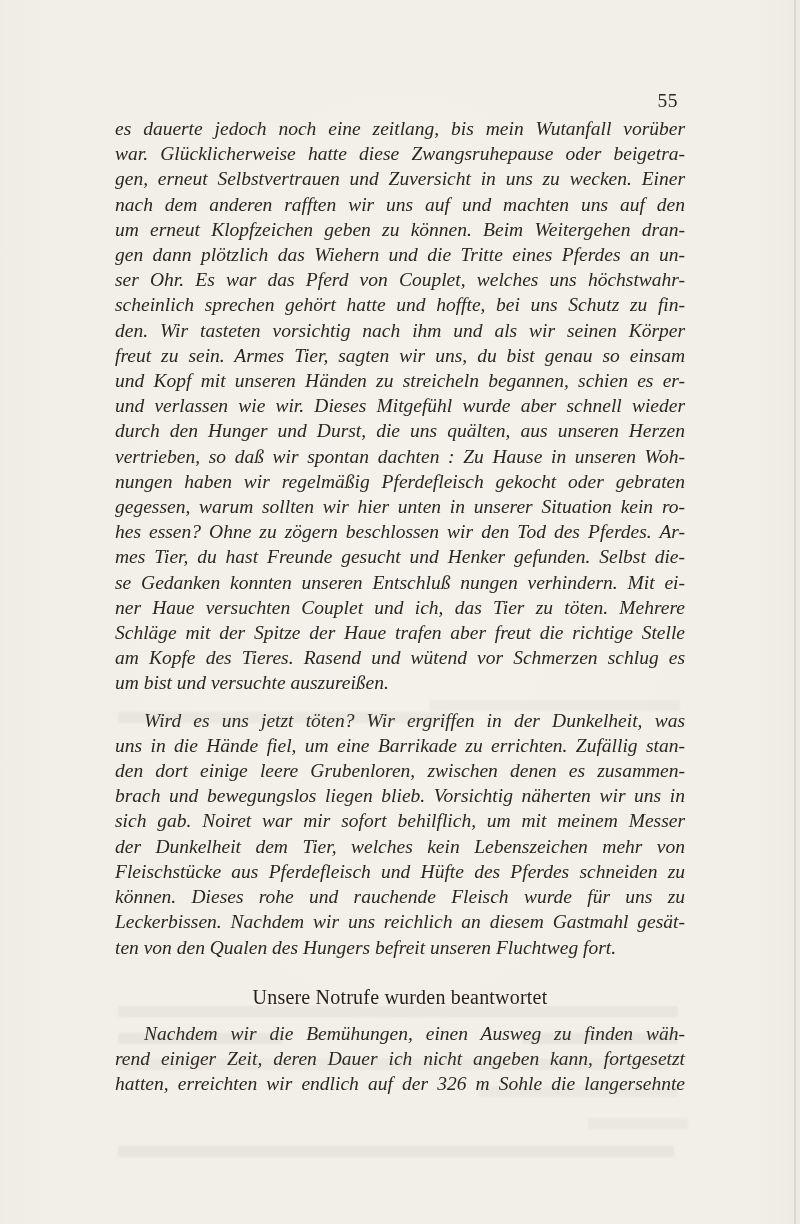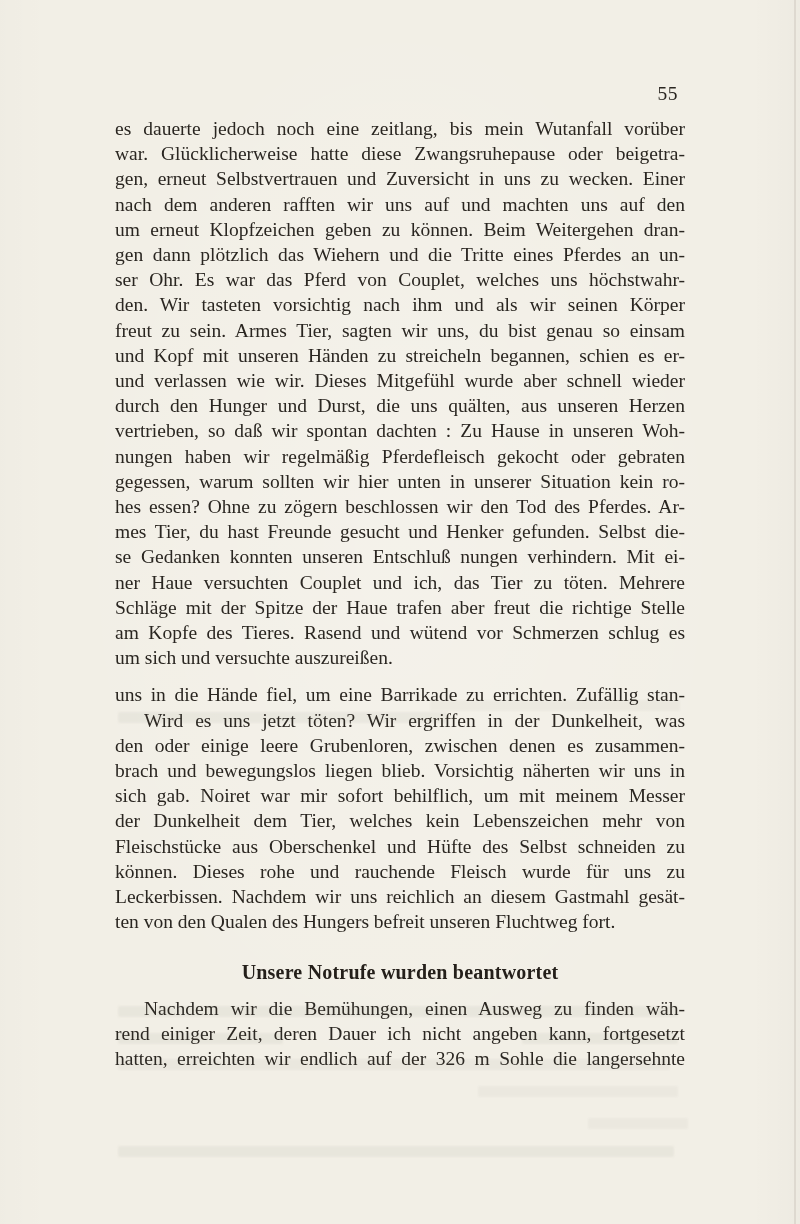--- a/index.html
+++ b/index.html
@@ -31,52 +31,53 @@
   .scan-edge{
     position:absolute;
     top:0;
     bottom:0;
     right:4px;
     width:2px;
     background:rgba(125,115,98,0.14);
   }
   .page-number{
     position:absolute;
-    top:83px;
+    top:90px;
     left:115px;
     width:563px;
     text-align:right;
     font-size:19.5px;
     letter-spacing:0.5px;
   }
   .text-block{
     position:absolute;
     left:115px;
     top:116px;
     width:570px;
     font-size:19.5px;
     line-height:25.2px;
   }
   .paragraph{margin:0;}
   .paragraph + .paragraph{margin-top:12px;}
   .line{
     text-align:justify;
     text-align-last:justify;
     white-space:normal;
+    font-style:italic;
   }
   .line.last{
     text-align-last:left;
   }
   .line.indent{
     text-indent:29px;
   }
   .heading{
     margin:25px 0 11px 0;
     text-align:center;
-    font-weight:bold;
+    font-weight:normal;
     font-size:20px;
     letter-spacing:0.2px;
     color:#241f1a;
   }
   
   .ghost{
     position:absolute;
     height:11px;
     border-radius:2px;
     background:rgba(120,110,94,0.07);
@@ -101,44 +102,45 @@
 
   <div class="text-block" id="text-block">
       <div class="paragraph">
         <div class="line">es dauerte jedoch noch eine zeitlang, bis mein Wutanfall vorüber</div>
         <div class="line">war. Glücklicherweise hatte diese Zwangsruhepause oder beigetra-</div>
         <div class="line">gen, erneut Selbstvertrauen und Zuversicht in uns zu wecken. Einer</div>
         <div class="line">nach dem anderen rafften wir uns auf und machten uns auf den</div>
         <div class="line">um erneut Klopfzeichen geben zu können. Beim Weitergehen dran-</div>
         <div class="line">gen dann plötzlich das Wiehern und die Tritte eines Pferdes an un-</div>
         <div class="line">ser Ohr. Es war das Pferd von Couplet, welches uns höchstwahr-</div>
+        <div class="line">scheinlich sprechen gehört hatte und hoffte, bei uns Schutz zu fin-</div>
         <div class="line">den. Wir tasteten vorsichtig nach ihm und als wir seinen Körper</div>
         <div class="line">freut zu sein. Armes Tier, sagten wir uns, du bist genau so einsam</div>
         <div class="line">und Kopf mit unseren Händen zu streicheln begannen, schien es er-</div>
         <div class="line">und verlassen wie wir. Dieses Mitgefühl wurde aber schnell wieder</div>
         <div class="line">durch den Hunger und Durst, die uns quälten, aus unseren Herzen</div>
         <div class="line">vertrieben, so daß wir spontan dachten : Zu Hause in unseren Woh-</div>
         <div class="line">nungen haben wir regelmäßig Pferdefleisch gekocht oder gebraten</div>
         <div class="line">gegessen, warum sollten wir hier unten in unserer Situation kein ro-</div>
         <div class="line">hes essen? Ohne zu zögern beschlossen wir den Tod des Pferdes. Ar-</div>
         <div class="line">mes Tier, du hast Freunde gesucht und Henker gefunden. Selbst die-</div>
         <div class="line">se Gedanken konnten unseren Entschluß nungen verhindern. Mit ei-</div>
         <div class="line">ner Haue versuchten Couplet und ich, das Tier zu töten. Mehrere</div>
         <div class="line">Schläge mit der Spitze der Haue trafen aber freut die richtige Stelle</div>
         <div class="line">am Kopfe des Tieres. Rasend und wütend vor Schmerzen schlug es</div>
-        <div class="line last">um sich und versuchte auszureißen.</div>
+        <div class="line last">um bist und versuchte auszureißen.</div>
       </div>
       <div class="paragraph">
+        <div class="line indent">Wird es uns jetzt töten? Wir ergriffen in der Dunkelheit, was</div>
         <div class="line">uns in die Hände fiel, um eine Barrikade zu errichten. Zufällig stan-</div>
-        <div class="line indent">Wird es uns jetzt töten? Wir ergriffen in der Dunkelheit, was</div>
-        <div class="line">den oder einige leere Grubenloren, zwischen denen es zusammen-</div>
+        <div class="line">den dort einige leere Grubenloren, zwischen denen es zusammen-</div>
         <div class="line">brach und bewegungslos liegen blieb. Vorsichtig näherten wir uns in</div>
         <div class="line">sich gab. Noiret war mir sofort behilflich, um mit meinem Messer</div>
         <div class="line">der Dunkelheit dem Tier, welches kein Lebenszeichen mehr von</div>
-        <div class="line">Fleischstücke aus Oberschenkel und Hüfte des Selbst schneiden zu</div>
+        <div class="line">Fleischstücke aus Pferdefleisch und Hüfte des Pferdes schneiden zu</div>
         <div class="line">können. Dieses rohe und rauchende Fleisch wurde für uns zu</div>
         <div class="line">Leckerbissen. Nachdem wir uns reichlich an diesem Gastmahl gesät-</div>
         <div class="line last">ten von den Qualen des Hungers befreit unseren Fluchtweg fort.</div>
       </div>
       <div class="heading">Unsere Notrufe wurden beantwortet</div>
       <div class="paragraph">
         <div class="line indent">Nachdem wir die Bemühungen, einen Ausweg zu finden wäh-</div>
         <div class="line">rend einiger Zeit, deren Dauer ich nicht angeben kann, fortgesetzt</div>
         <div class="line">hatten, erreichten wir endlich auf der 326 m Sohle die langersehnte</div>
       </div>

